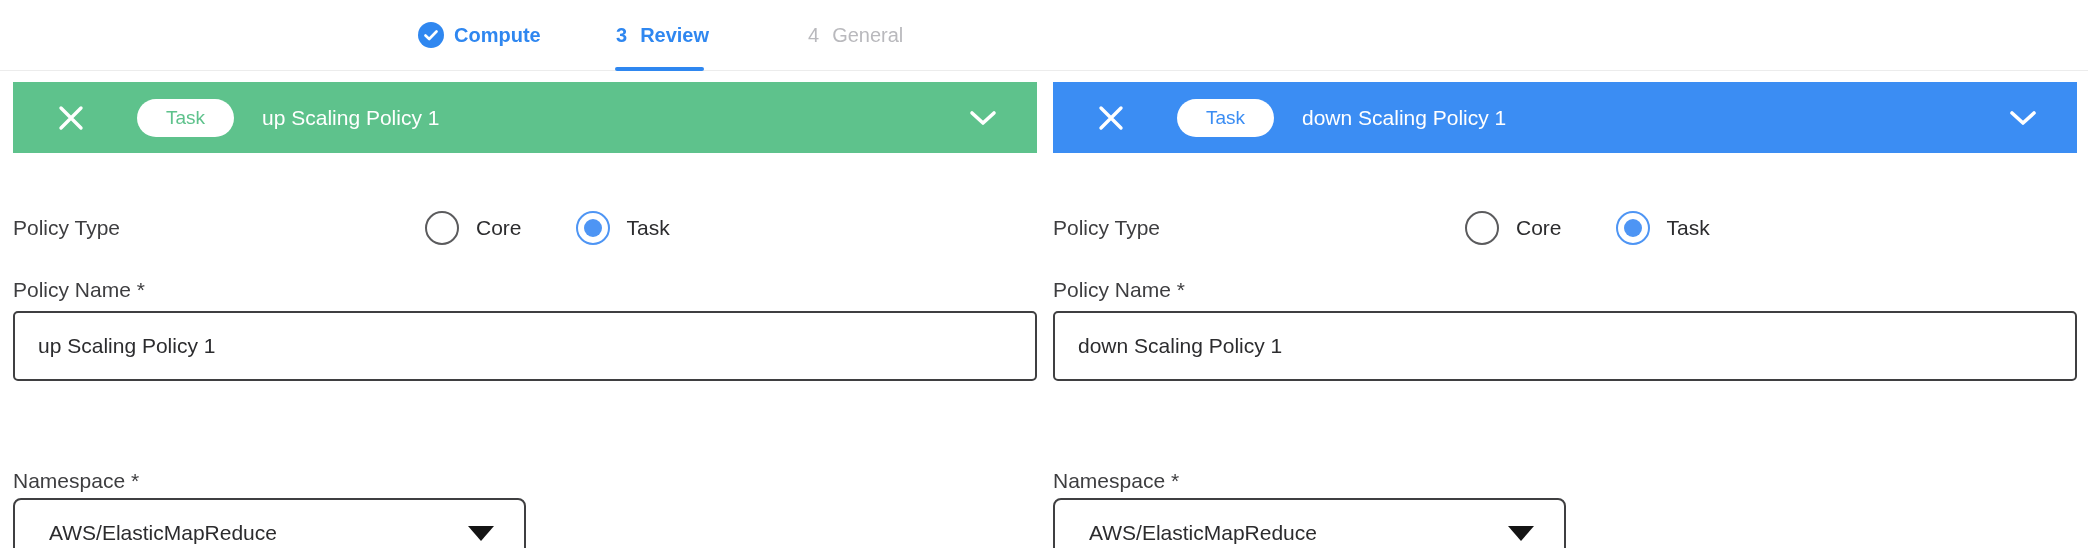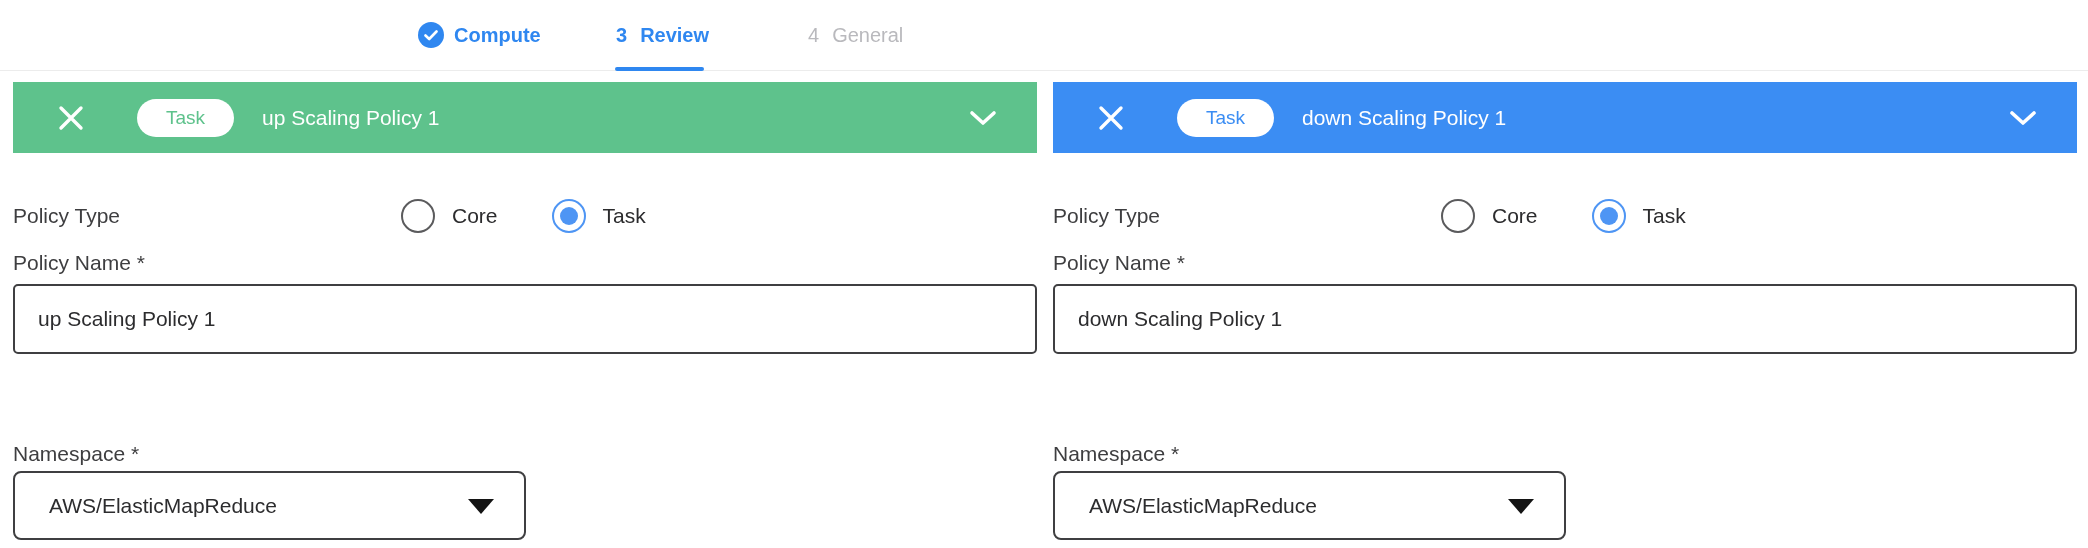--- a/index.html
+++ b/index.html
@@ -37,29 +37,29 @@
   .bar-green{background:var(--green);}
   .bar-blue{background:var(--bar-blue);}
   .bar-close{display:inline-flex;flex:0 0 auto;cursor:pointer;}
   .bar-badge{display:inline-flex;align-items:center;justify-content:center;width:97px;height:38px;border-radius:19px;background:#fff;font-size:19px;margin-left:52px;flex:0 0 auto;}
   .bar-green .bar-badge{color:var(--green);}
   .bar-blue .bar-badge{color:var(--bar-blue);}
   .bar-title{color:#fff;font-size:21px;margin-left:28px;flex:1 1 auto;white-space:nowrap;overflow:hidden;}
   .bar-chevron{display:inline-flex;flex:0 0 auto;cursor:pointer;}
 
   
-  .row-policy-type{position:relative;margin-top:45px;height:36px;display:flex;align-items:center;text-align:right;}
+  .row-policy-type{position:relative;margin-top:57px;height:36px;display:flex;align-items:center;text-align:right;}
   .field-label{font-size:21px;color:var(--label);}
-  .radio-group{position:absolute;left:388px;top:0;height:36px;display:flex;align-items:center;gap:54px;}
+  .radio-group{position:absolute;left:412px;top:0;height:36px;display:flex;align-items:center;gap:54px;}
   .radio-option{display:flex;align-items:center;gap:17px;cursor:pointer;}
   .radio{width:34px;height:34px;border-radius:50%;border:2.5px solid #5b5b5d;background:#fff;flex:0 0 auto;display:inline-flex;align-items:center;justify-content:center;}
   .radio.checked{border-color:#4e95f4;}
   .radio.checked::after{content:"";width:18px;height:18px;border-radius:50%;background:#4e95f4;}
   .radio-label{font-size:21px;color:var(--ink);}
-  .field-label.block{display:block;margin-top:17px;line-height:24px;}
+  .field-label.block{display:block;margin-top:32px;line-height:24px;}
   .text-input{display:block;margin-top:9px;width:1024px;height:70px;border:2px solid var(--border);border-radius:5px;padding:0 23px;font-size:21px;color:var(--ink);font-family:"Liberation Sans",sans-serif;background:#fff;outline:none;}
   .field-label.ns{margin-top:88px;}
   .select{position:relative;margin-top:5px;width:513px;height:69px;border:2px solid var(--border);border-radius:8px;background:#fff;display:flex;align-items:center;padding:0 70px 0 34px;cursor:pointer;}
   .select-value{font-size:21px;color:var(--ink);white-space:nowrap;}
   .select-caret{position:absolute;right:30px;top:50%;margin-top:-7px;width:0;height:0;border-left:13px solid transparent;border-right:13px solid transparent;border-top:15px solid #141414;}
 </style>
 </head>
 <body>
 
 <div class="page">

